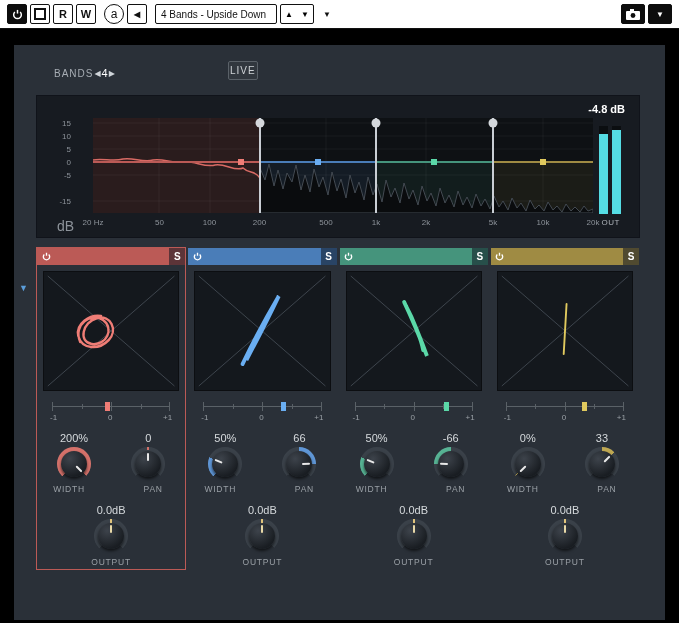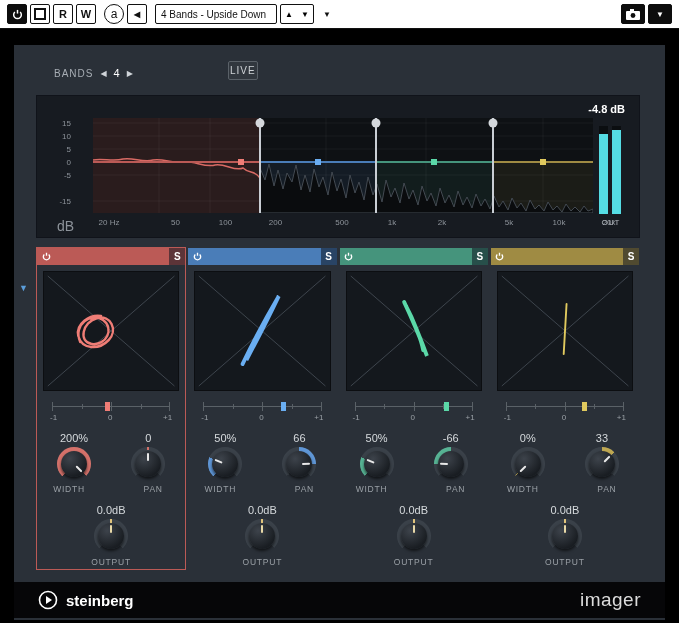--- a/index.html
+++ b/index.html
@@ -11,35 +11,35 @@
   .tb-btn.dark{background:#0d0d0d;color:#fff;border-color:#0d0d0d;}
   .tb-btn.round{border-radius:50%;width:20px;font-weight:normal;font-size:12px;}
   .tb-square{width:8px;height:8px;border:2px solid #111;display:block;}
   .tb-preset{height:20px;width:122px;border:1px solid #111;border-radius:2px;display:flex;align-items:center;padding:0 5px;font-size:10px;color:#111;white-space:nowrap;overflow:hidden;box-sizing:border-box;cursor:pointer;}
   .tb-arrows{height:20px;border:1px solid #111;border-radius:2px;display:flex;align-items:center;box-sizing:border-box;}
   .tb-arrows span{font-size:8px;padding:0 4px;cursor:pointer;}
   .tb-spacer{flex:1;}
 
   
   .plugin{position:absolute;left:14px;top:45px;width:651px;height:575px;background:#2a3038;}
-  .plg-bands-sel{position:absolute;left:40px;top:22px;display:flex;align-items:center;gap:7px;}
+  .plg-bands-sel{position:absolute;left:40px;top:22px;display:flex;align-items:center;gap:1px;}
   .plg-bands-label{font-size:10px;letter-spacing:1px;color:#a7adb4;}
   .plg-arrow{font-size:8px;color:#cfd4d9;cursor:pointer;}
   .plg-bands-value{font-size:11px;color:#fff;}
   .live-btn{position:absolute;left:214px;top:16px;border:1px solid #5a6168;background:#31373e;color:#cfd3d7;font-size:10px;letter-spacing:1px;padding:3px 1px;border-radius:2px;cursor:pointer;}
 
   
   .spectrum{position:absolute;left:22px;top:50px;width:604px;height:143px;background:#171b21;border:1px solid #10131a;box-sizing:border-box;}
   .readout{position:absolute;right:14px;top:7px;font-size:11px;font-weight:bold;color:#fff;}
   .db-labels{position:absolute;left:4px;top:22px;width:30px;height:95px;font-size:8px;color:#8d939a;}
   .db-labels span{position:absolute;right:0;}
   .db-unit{position:absolute;left:20px;top:122px;font-size:14px;color:#8d939a;}
   .graph{position:absolute;left:56px;top:22px;width:500px;height:95px;}
   .freq-labels{position:absolute;left:56px;top:122px;width:500px;height:12px;font-size:8px;color:#8d939a;}
-  .freq-labels span{position:absolute;transform:translateX(-50%);white-space:nowrap;margin-left:16px;}
+  .freq-labels span{position:absolute;transform:translateX(-50%);white-space:nowrap;}
   .out-meters{position:absolute;right:18px;top:30px;display:flex;gap:4px;align-items:flex-end;height:88px;}
   .out-track{position:relative;width:9px;height:88px;background:#0b0e11;}
   .out-fill{position:absolute;left:0;bottom:0;width:100%;}
   .out-label{position:absolute;right:19px;top:122px;font-size:8px;letter-spacing:.5px;color:#aeb3b9;}
 
   
   .bands{position:absolute;left:22px;top:202px;width:604px;height:323px;display:flex;gap:1px;}
   .band{flex:1;position:relative;border:1px solid transparent;box-sizing:border-box;}
   .band-header{height:17px;display:flex;align-items:center;justify-content:space-between;cursor:pointer;}
   .band-power{width:18px;height:17px;display:flex;align-items:center;justify-content:center;cursor:pointer;}
@@ -490,25 +490,15 @@
               <div class="ptr" style="transform: rotate(0deg);">
                 <i style="background: rgb(232, 217, 168);"></i>
               </div>
             </div>
           </div>
         <div class="outlabel">OUTPUT</div>
       </div>
 
     </div>
 
-    <div class="footer">
-      <div class="brand">
-        <svg width="20" height="20" viewBox="0 0 20 20">
-          <circle cx="10" cy="10" r="8.5" fill="none" stroke="#fff" stroke-width="1.6"></circle>
-          <polygon points="8,6 14,10 8,14" fill="#fff"></polygon>
-        </svg>
-        <span>steinberg</span>
-      </div>
-      <div class="product">imager</div>
-    </div>
 
   </div>
 </div>
 
 </body></html>

